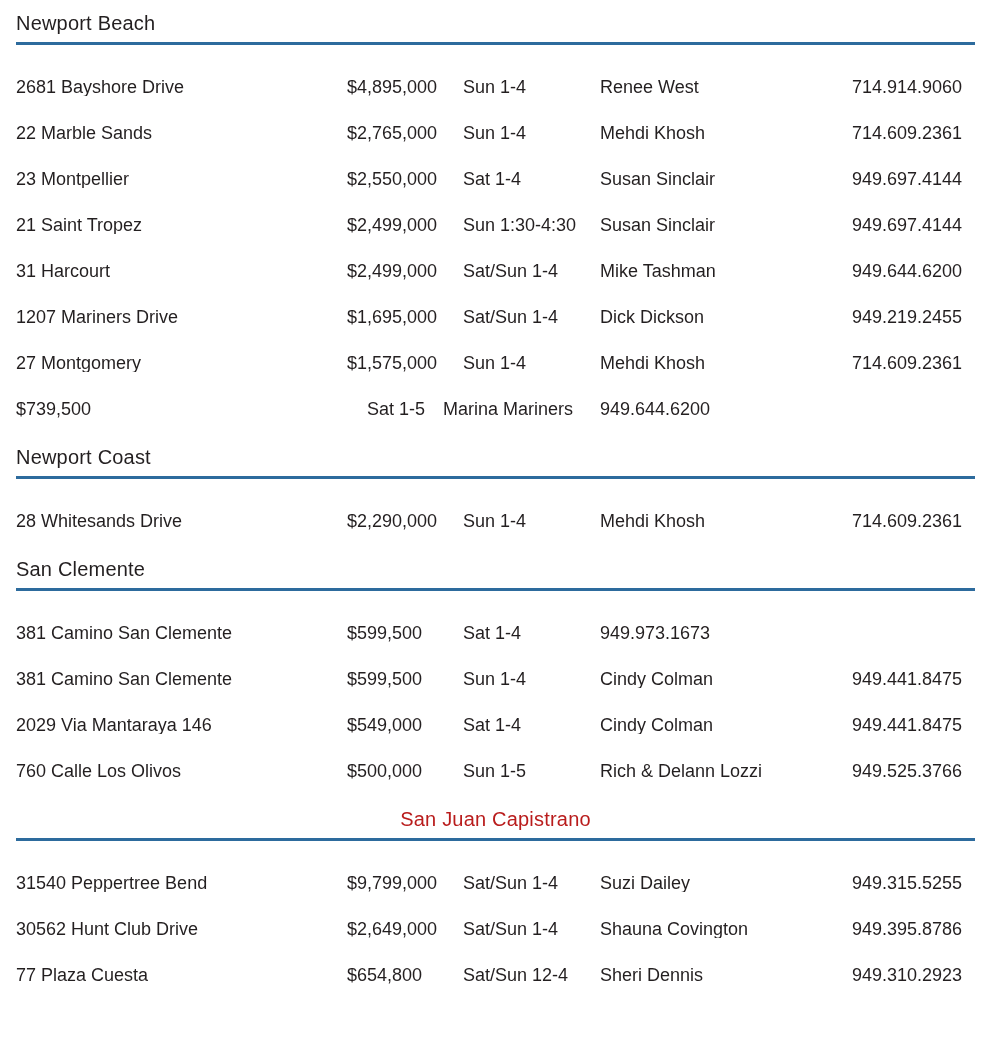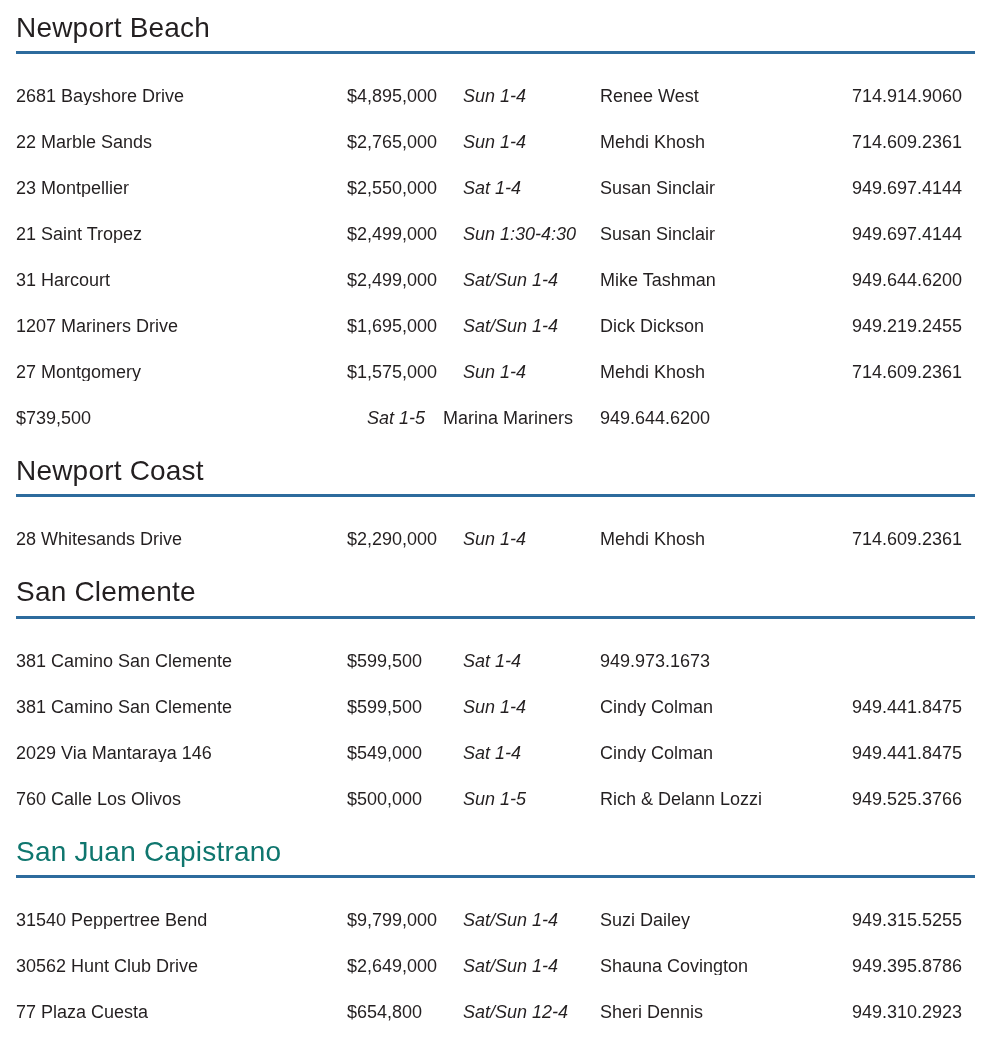--- a/index.html
+++ b/index.html
@@ -14,42 +14,42 @@
     padding: 12px 12px 30px 16px;
     font-family: "Liberation Sans", "DejaVu Sans", sans-serif;
     color: #231f20;
     overflow: hidden;
   }
   section.city-section { margin: 0; }
   section.city-section + section.city-section { margin-top: 14px; }
 
   h2.city {
     margin: 0;
-    font-size: 28px;
+    font-size: 20px;
     font-weight: 400;
     line-height: 1.15;
     letter-spacing: 0.2px;
     color: #231f20;
     padding-bottom: 7px;
     border-bottom: 3px solid #2d6b9d;
   }
 
   .rows { margin-top: 19px; }
 
   .row {
     display: grid;
     grid-template-columns: 331px 96px 157px 252px 123px;
     align-items: center;
     height: 46px;
     font-size: 18px;
     line-height: 1;
   }
   .cell { white-space: nowrap; overflow: hidden; }
   .price { text-align: left; }
-  .time  { padding-left: 20px; box-sizing: border-box; font-style: italic; }
+  .time  { padding-left: 20px; box-sizing: border-box; }
   .phone { text-align: left; }
 </style>
 </head>
 <body style="color: rgb(35, 31, 32);">
 
 <main id="listing-sheet">
   <section class="city-section">
     <h2 class="city" style="border-bottom-color: rgb(45, 107, 157); color: rgb(35, 31, 32);">Newport Beach</h2>
     <div class="rows">
   <div class="row">
@@ -160,21 +160,21 @@
     <span class="cell addr">760 Calle Los Olivos</span>
     <span class="cell price">$500,000</span>
     <span class="cell time">Sun 1-5</span>
     <span class="cell agent">Rich &amp; Delann Lozzi</span>
     <span class="cell phone">949.525.3766</span>
   </div>
 </div>
   </section>
 
   <section class="city-section">
-    <h2 class="city" style="border-bottom-color: rgb(45, 107, 157); color: #0f766e;">San Juan Capistrano</h2>
+    <h2 class="city" style="border-bottom-color: rgb(45, 107, 157); color: #b91c1c; text-align: center;">San Juan Capistrano</h2>
     <div class="rows">
   <div class="row">
     <span class="cell addr">31540 Peppertree Bend</span>
     <span class="cell price">$9,799,000</span>
     <span class="cell time">Sat/Sun 1-4</span>
     <span class="cell agent">Suzi Dailey</span>
     <span class="cell phone">949.315.5255</span>
   </div>
 
   <div class="row">

